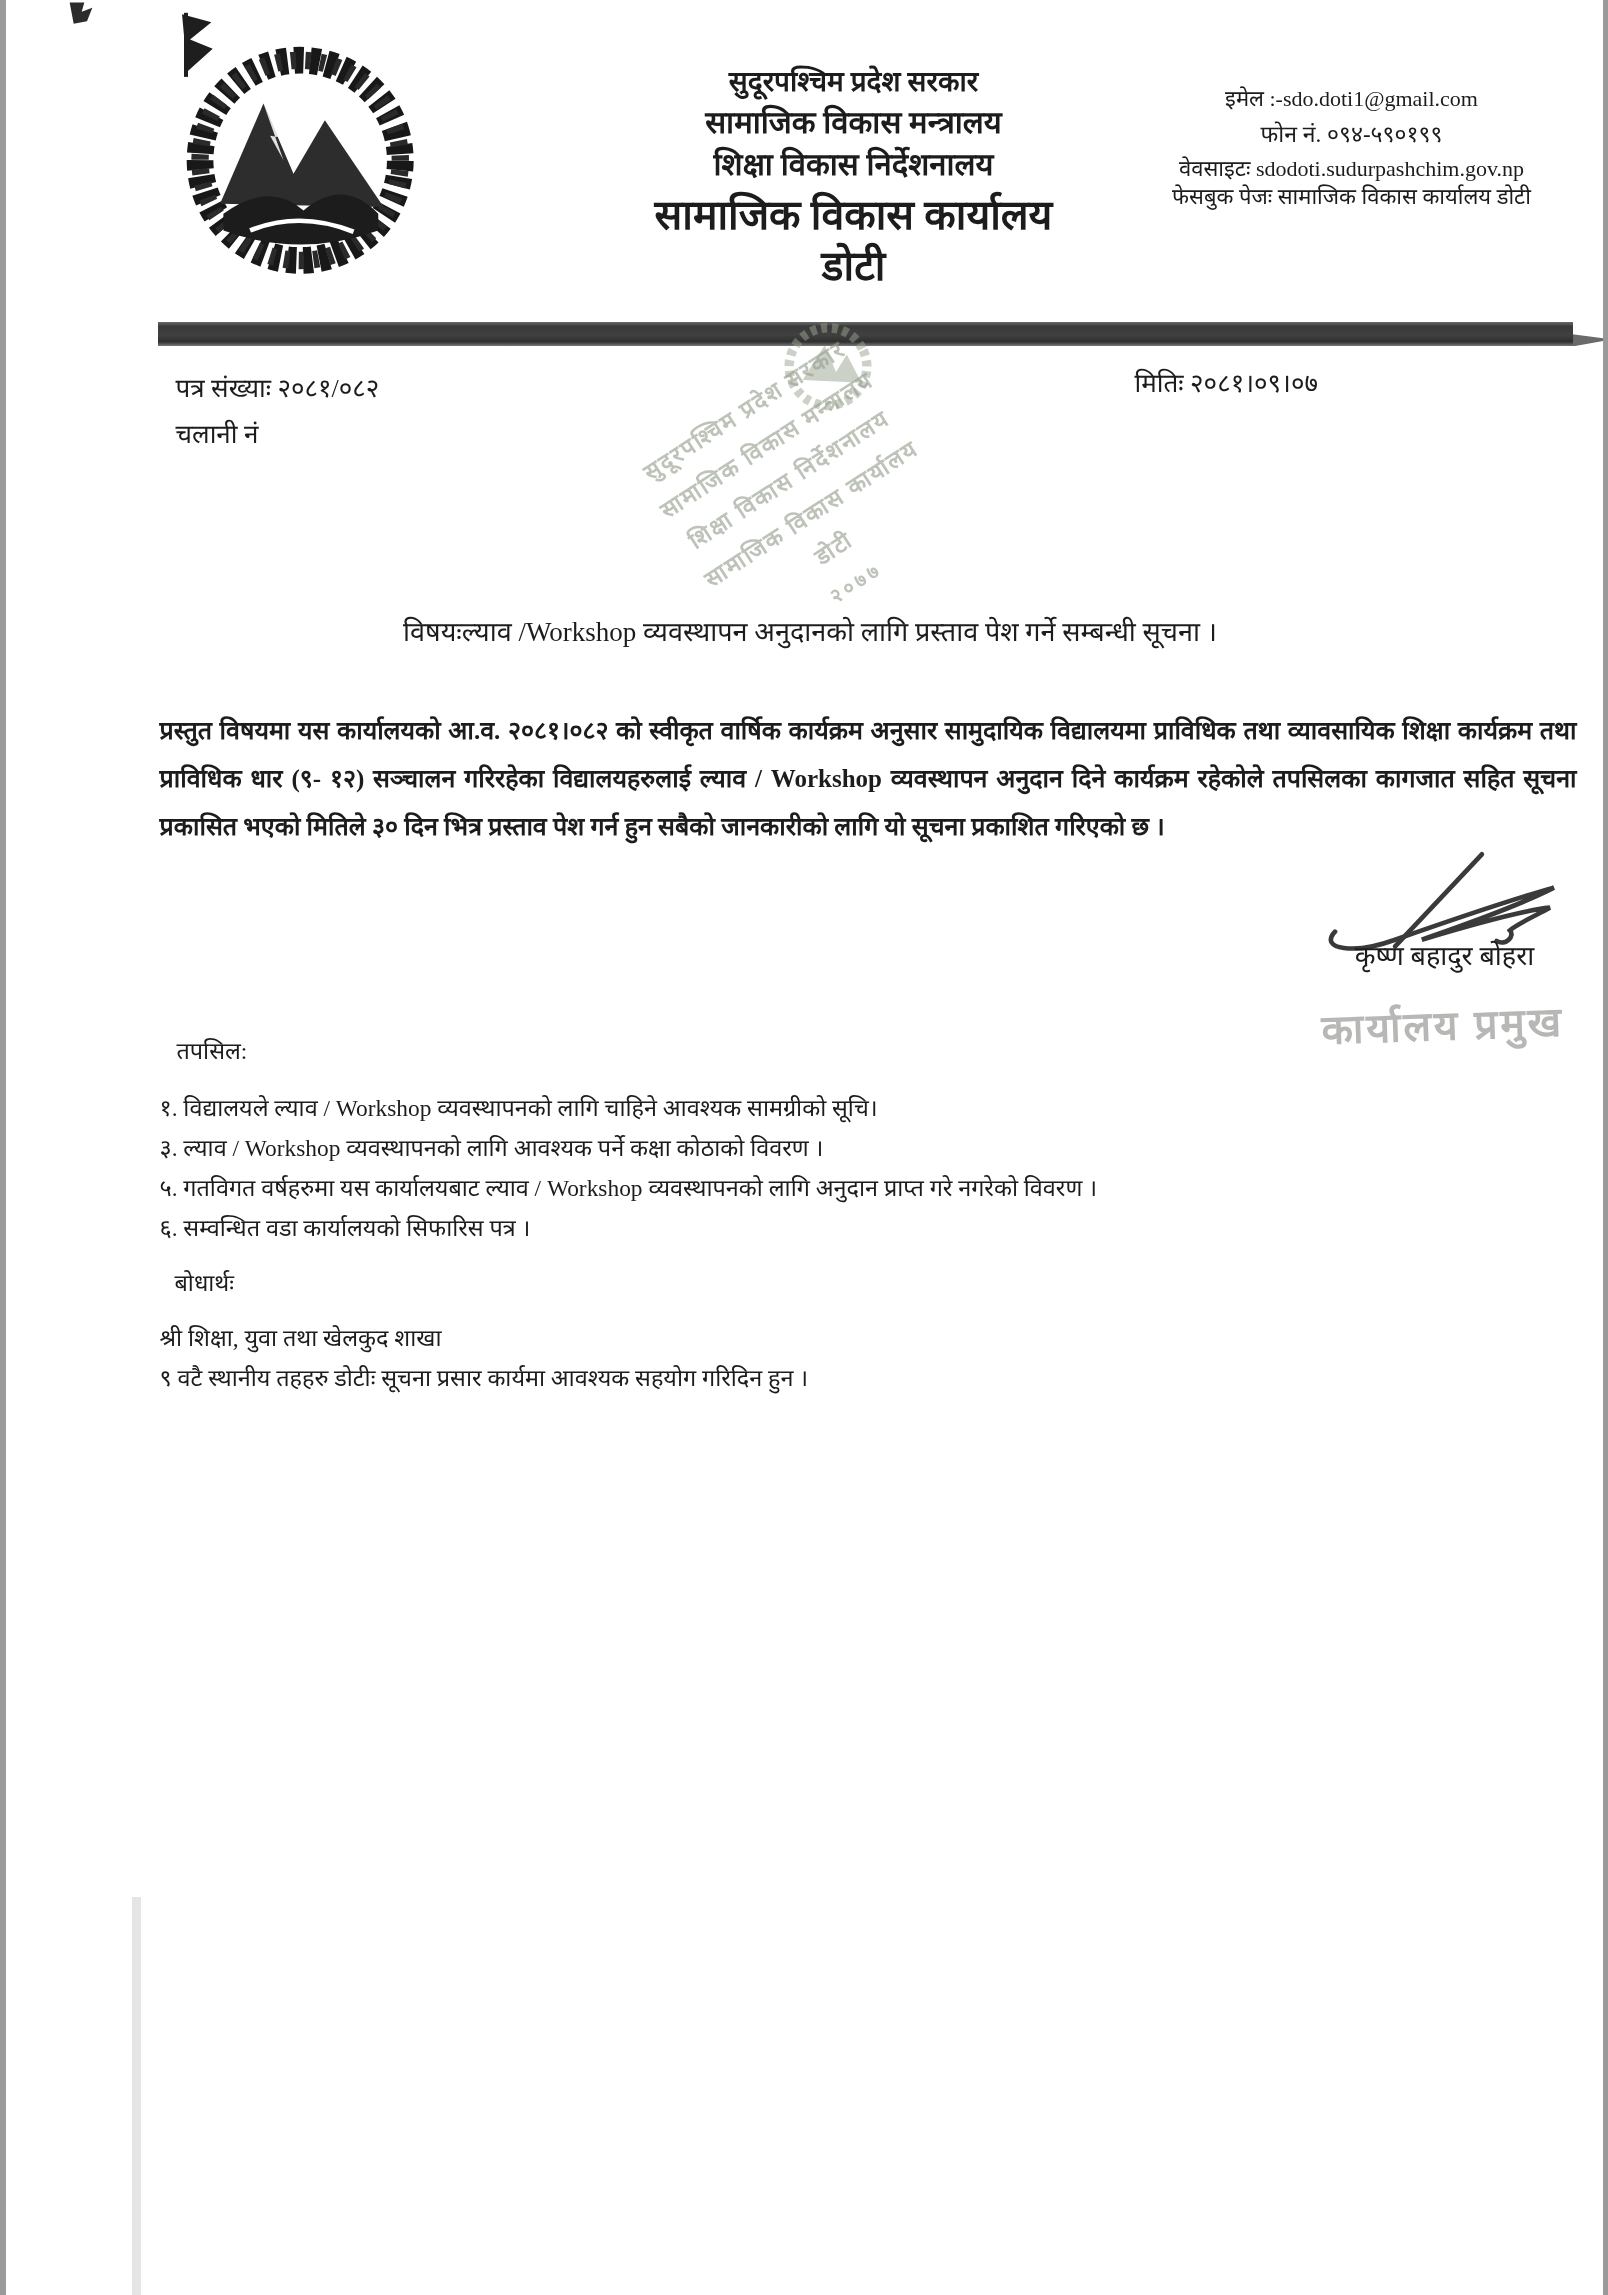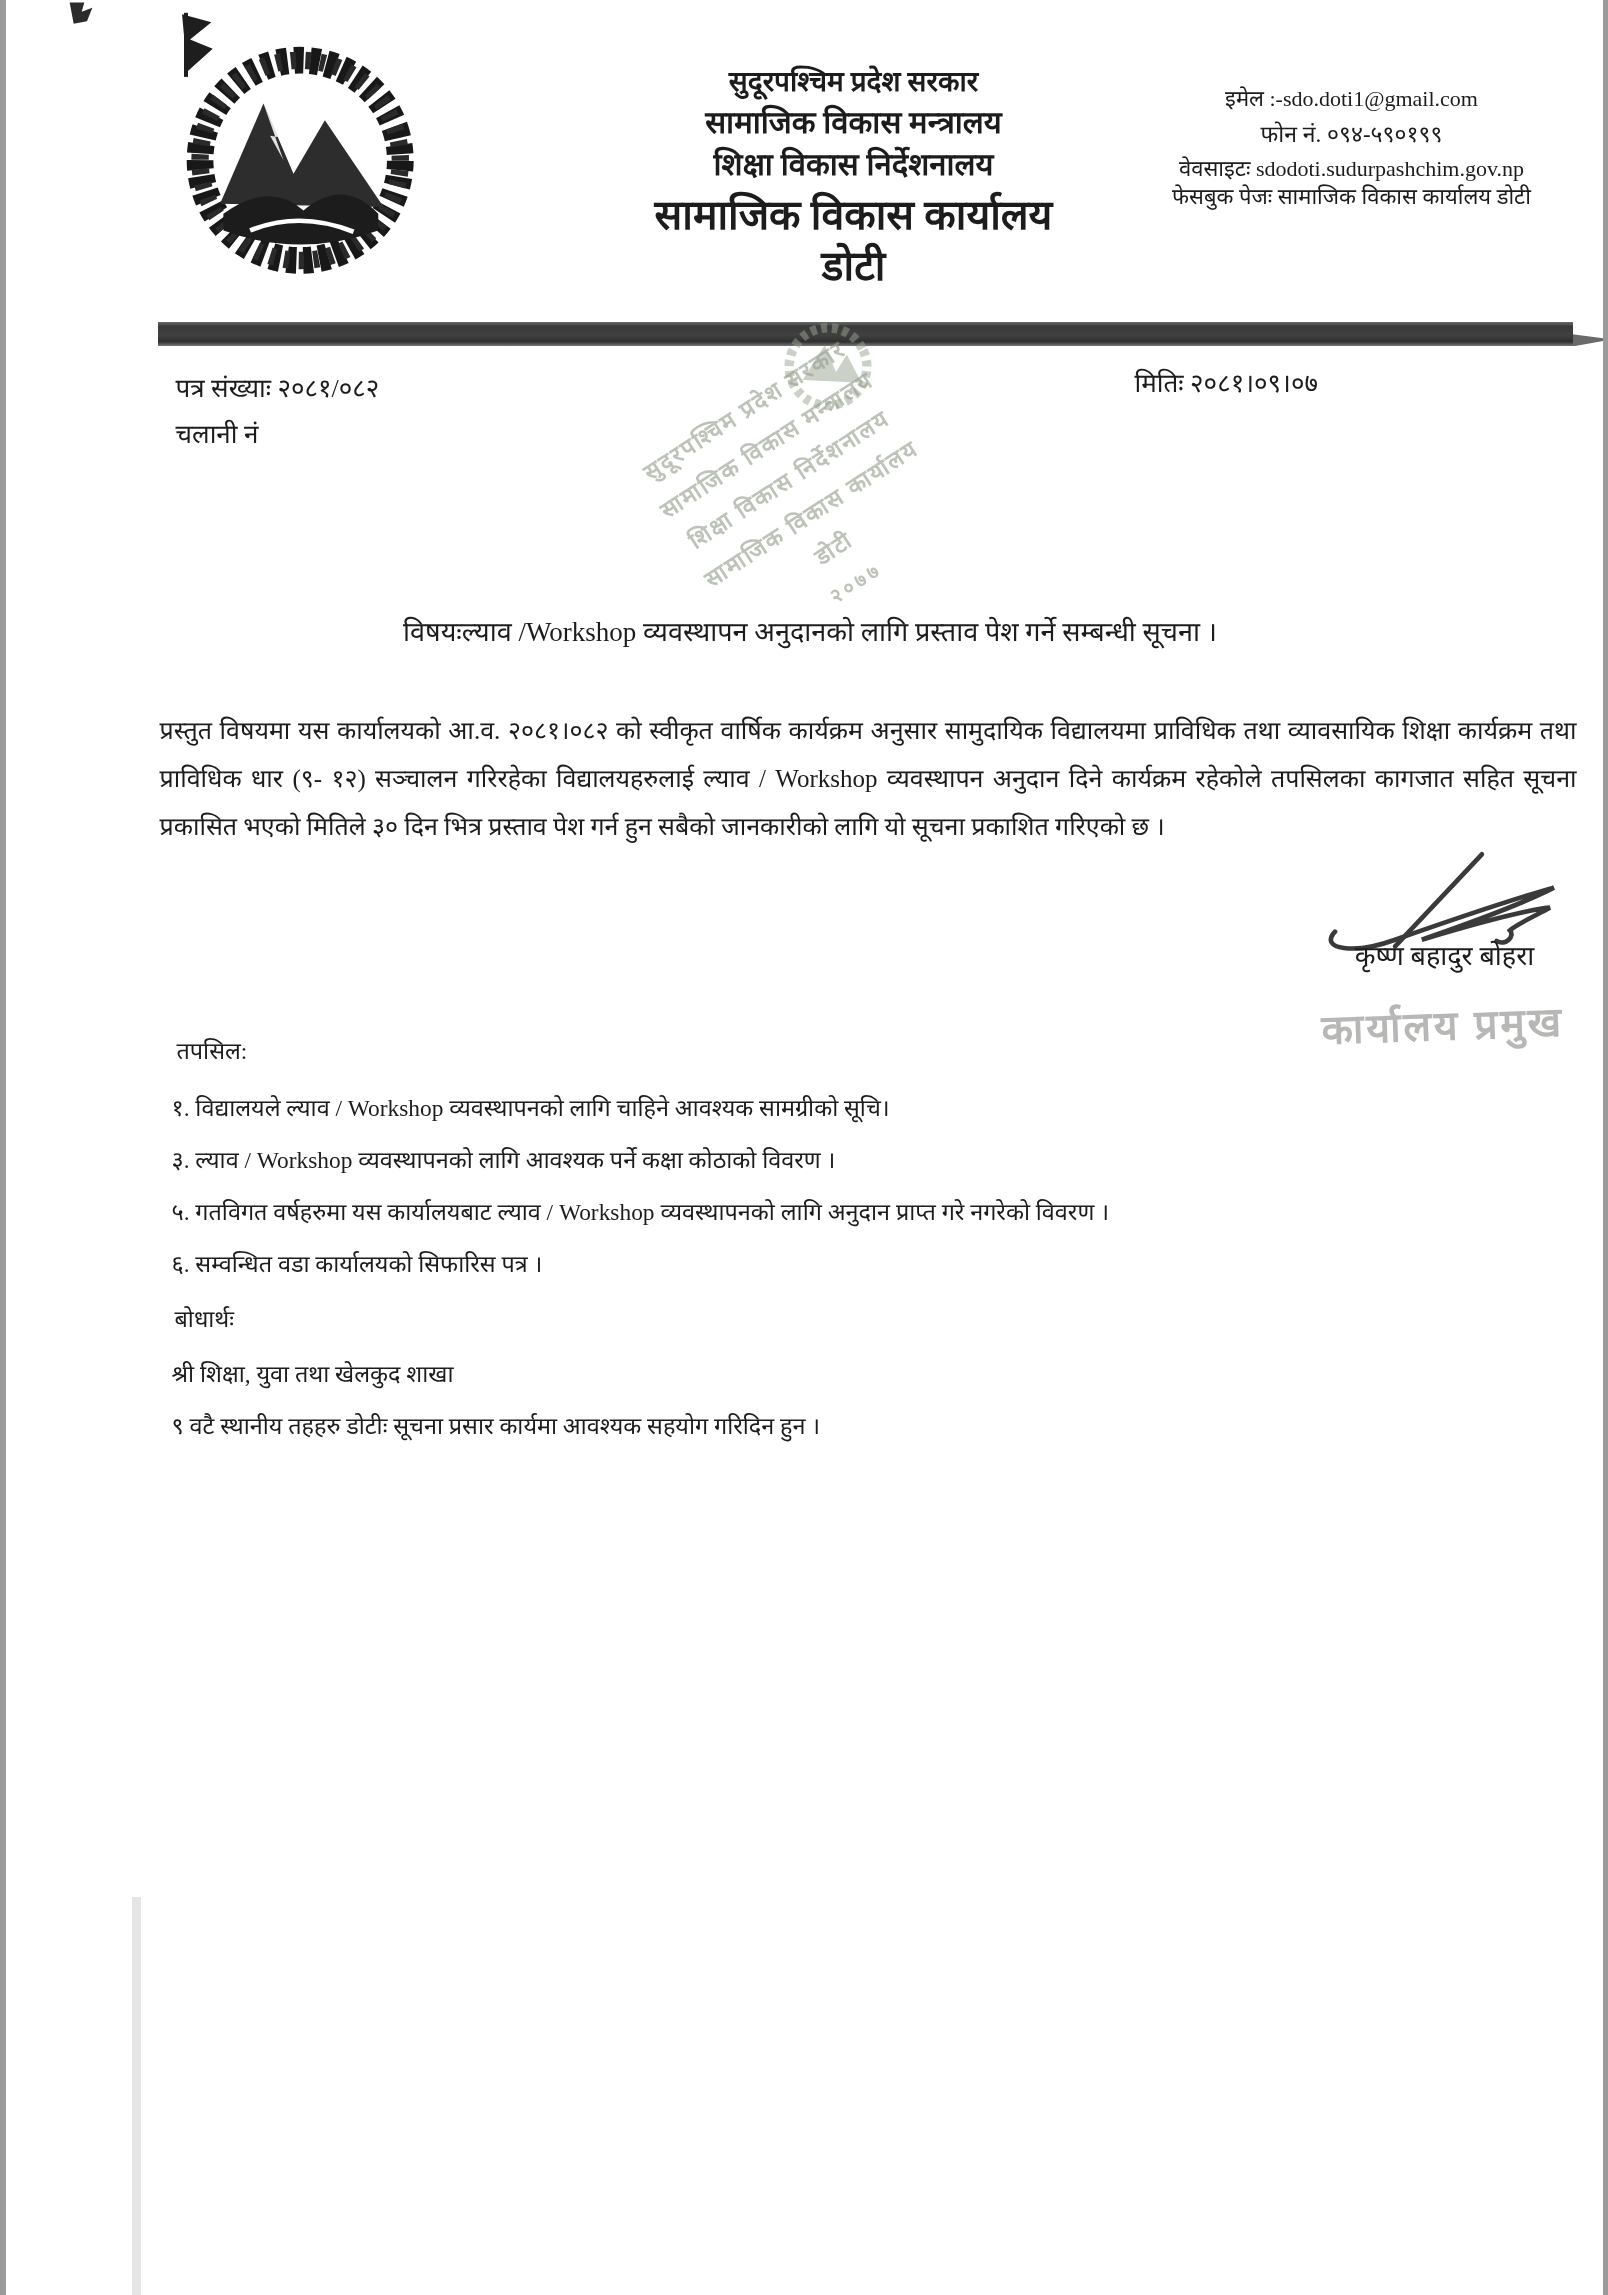--- a/index.html
+++ b/index.html
@@ -39,31 +39,31 @@
     position:absolute;left:581px;top:374px;width:427px;
     transform:rotate(-33deg);
     text-align:center;color:#96a08f;opacity:.62;
     font-weight:600;letter-spacing:2px;line-height:41px;font-size:23px;
   }
   .round-stamp .yr{font-size:20px;letter-spacing:4px;}
   .stamp-emblem{position:absolute;left:755px;top:313px;width:134px;height:114px;opacity:.5;}
   
   .subject{position:absolute;left:0;top:612px;width:1609px;text-align:center;font-size:27px;}
   .body-par{position:absolute;left:154px;top:707px;width:1417px;font-size:25px;line-height:48px;
-    text-align:justify;}
+    text-align:justify;font-weight:bold;}
   
   .signature{position:absolute;left:1309px;top:846px;width:287px;height:114px;}
   .sig-name{position:absolute;left:1272px;top:936px;width:334px;text-align:center;font-size:27px;}
   .title-stamp{position:absolute;left:1256px;top:996px;width:361px;text-align:center;
     font-size:41px;font-weight:bold;color:#b7b7b5;letter-spacing:2.7px;transform:rotate(-2deg);
     font-family:"Liberation Sans","DejaVu Sans",sans-serif;}
   
   .list-block{position:absolute;left:154px;top:1014px;width:1436px;font-size:23.4px;line-height:40px;}
   .list-block .h{margin:17px;}
-  .list-block .it{margin:12px;}
+  .list-block .it{margin:0;}
   .cc-h{margin:15px;}
   
   .edge-shadow{position:absolute;left:126px;top:1897px;width:9.4px;height:401px;background:#cfcfcf;opacity:.55;}
   .corner-mark{position:absolute;left:61px;top:1.3px;width:32px;height:27px;}
 </style>
 </head>
 <body>
 
 <div class="page">
 

